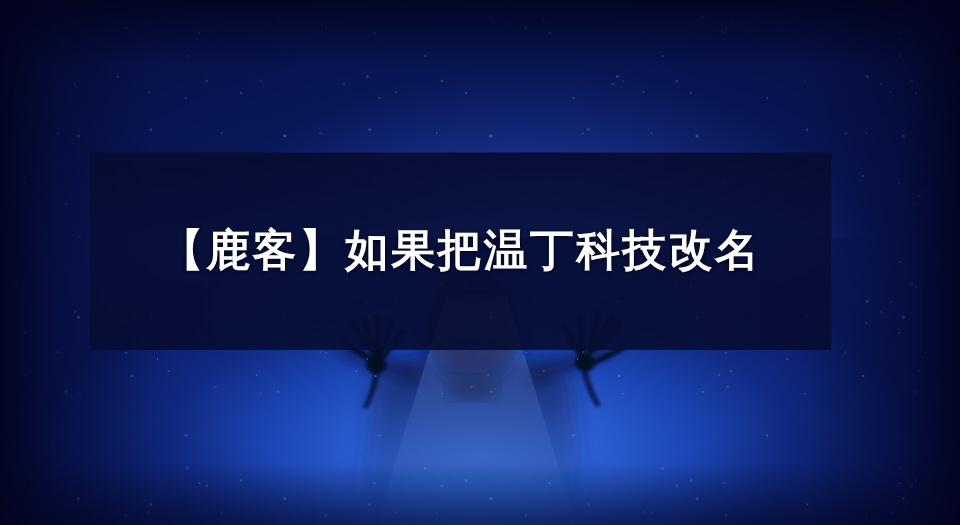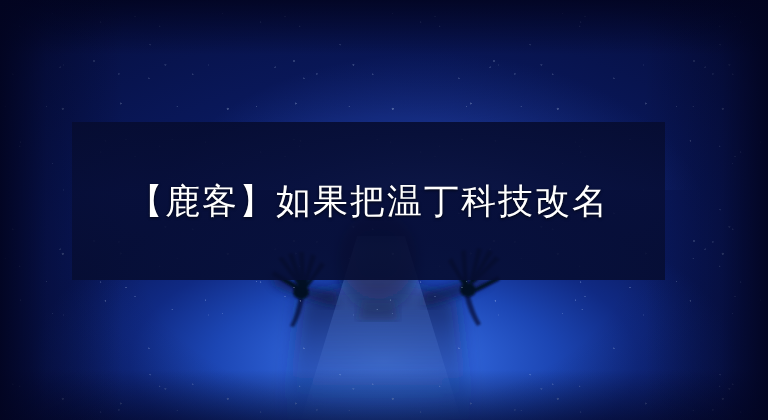--- a/index.html
+++ b/index.html
@@ -87,21 +87,21 @@
   .headline{
     position:absolute;
     left:72px; top:122px;
     width:593px; height:158px;
     display:flex; flex-direction:column;
     align-items:center; justify-content:center;
     gap:6px;
   }
   .line{
     font-family:"DejaVu Serif","Liberation Serif",serif;
-    font-weight:400;
+    font-weight:700;
     font-size:35px;
     line-height:46px;
     letter-spacing:2px;
     color:#ffffff;
     white-space:nowrap;
     text-shadow:0 1px 3px rgba(0,0,0,.75);
   }
 </style>
 </head>
 <body>

